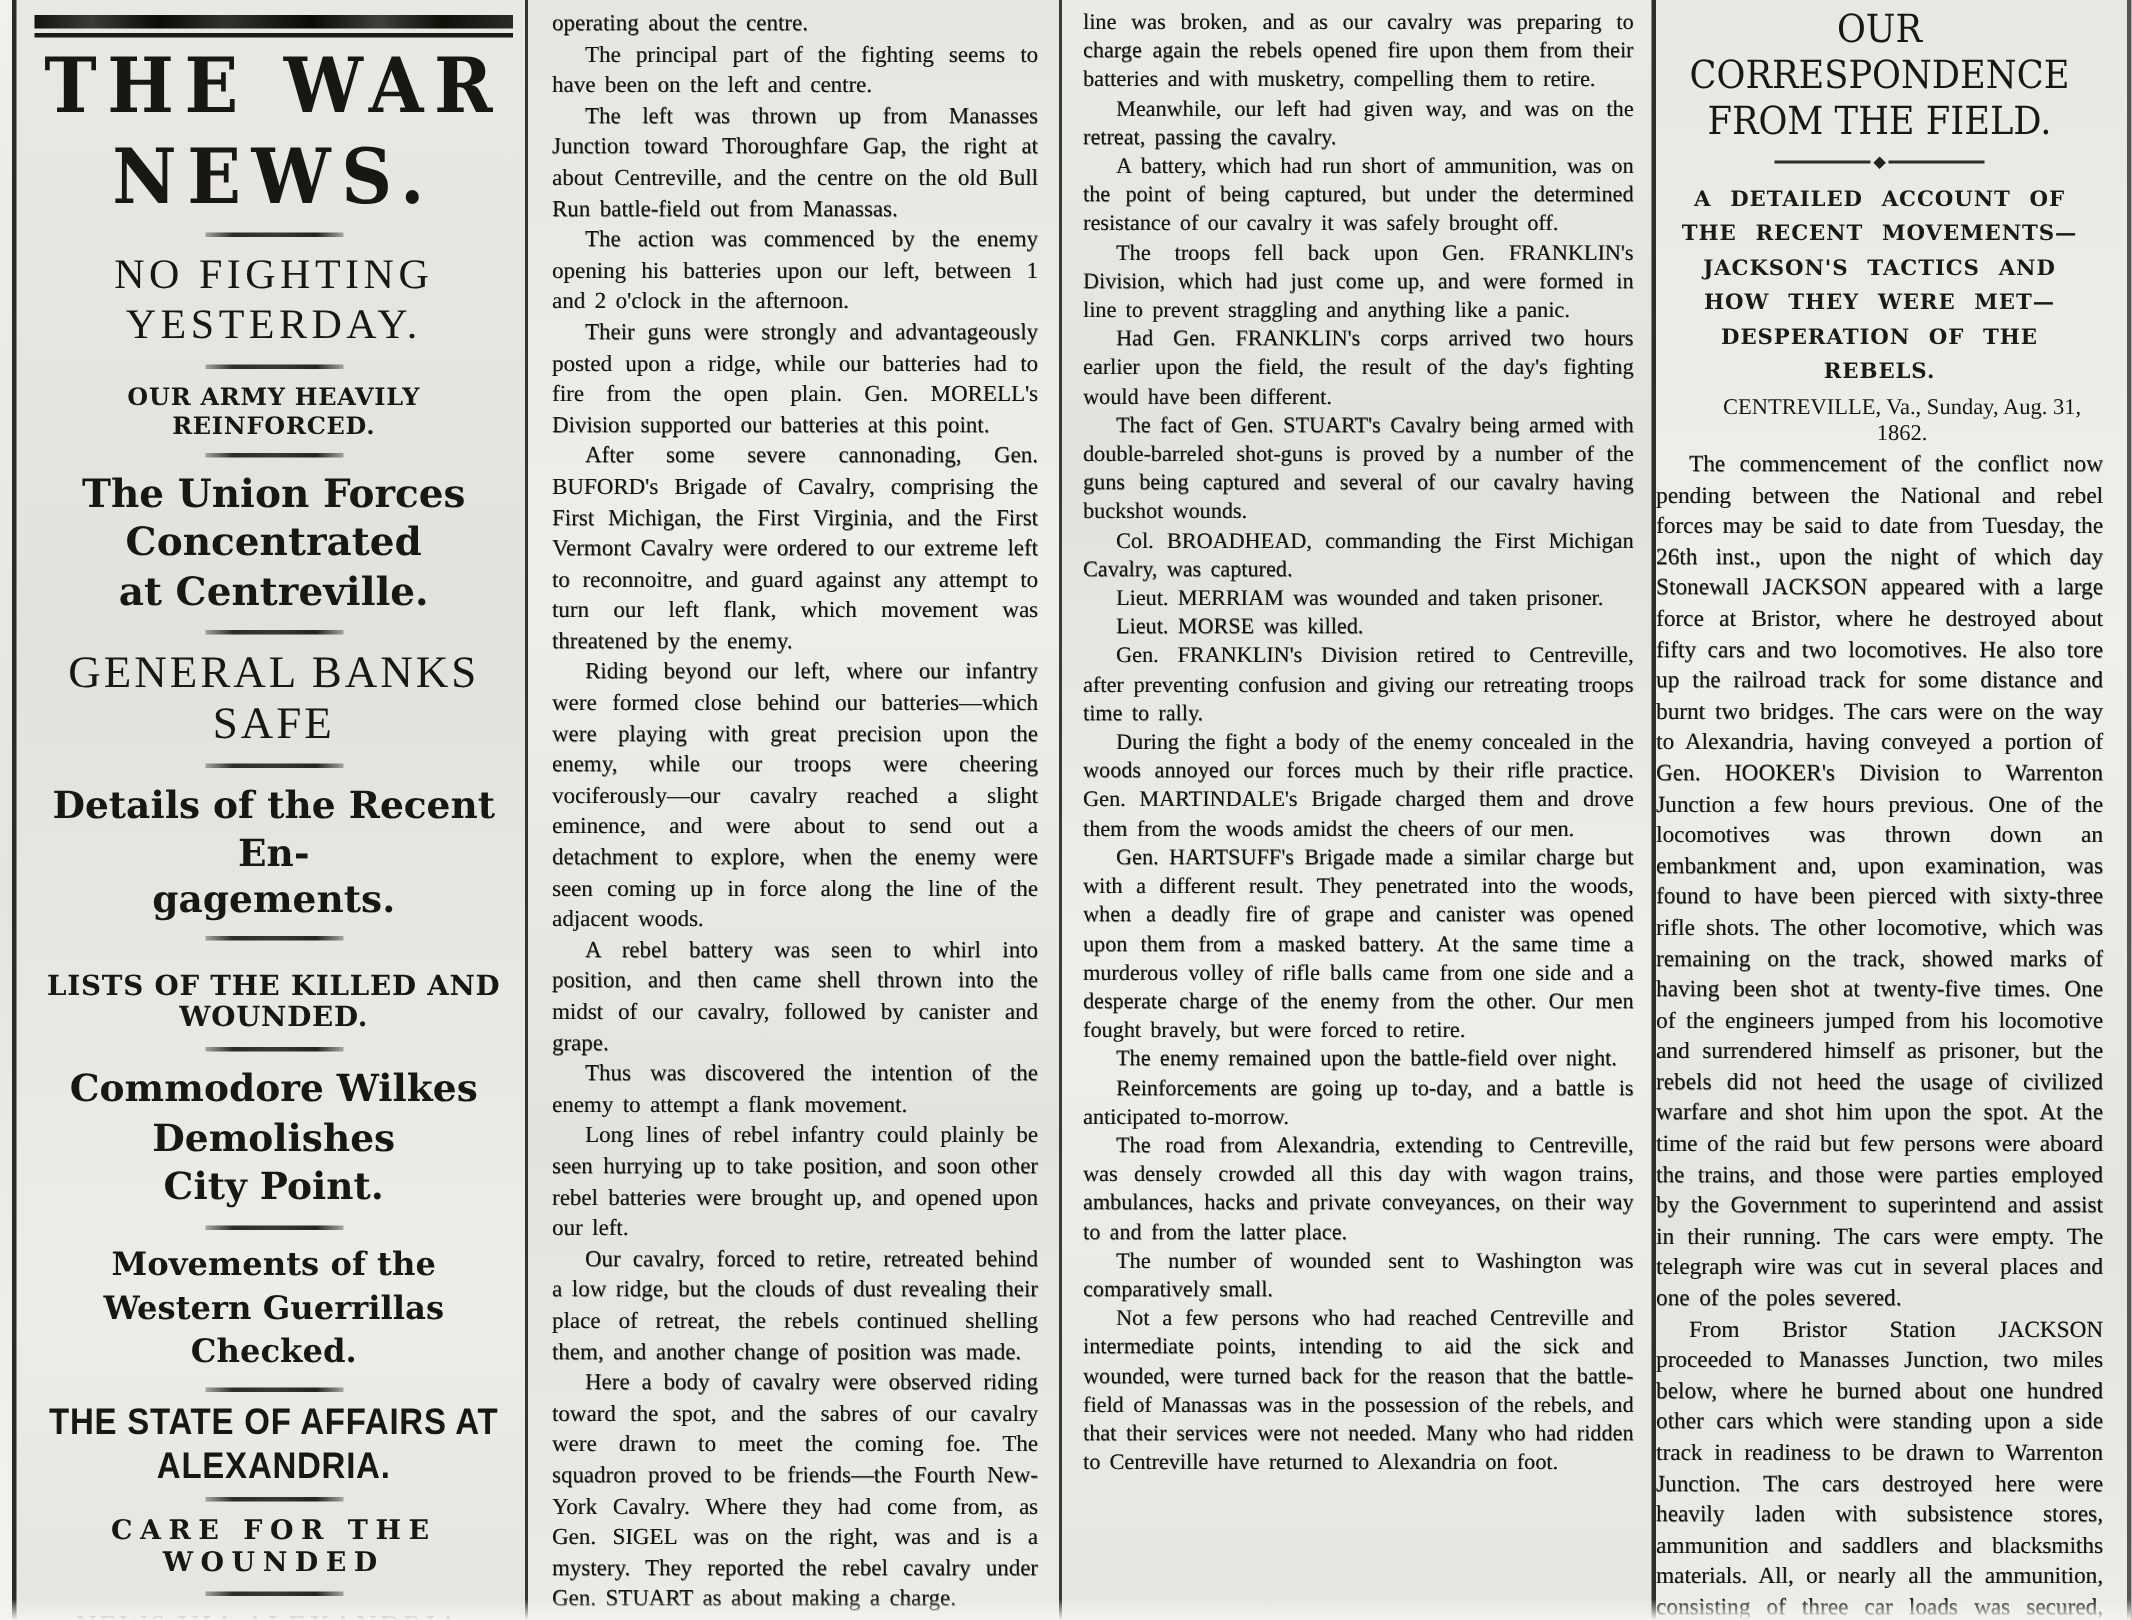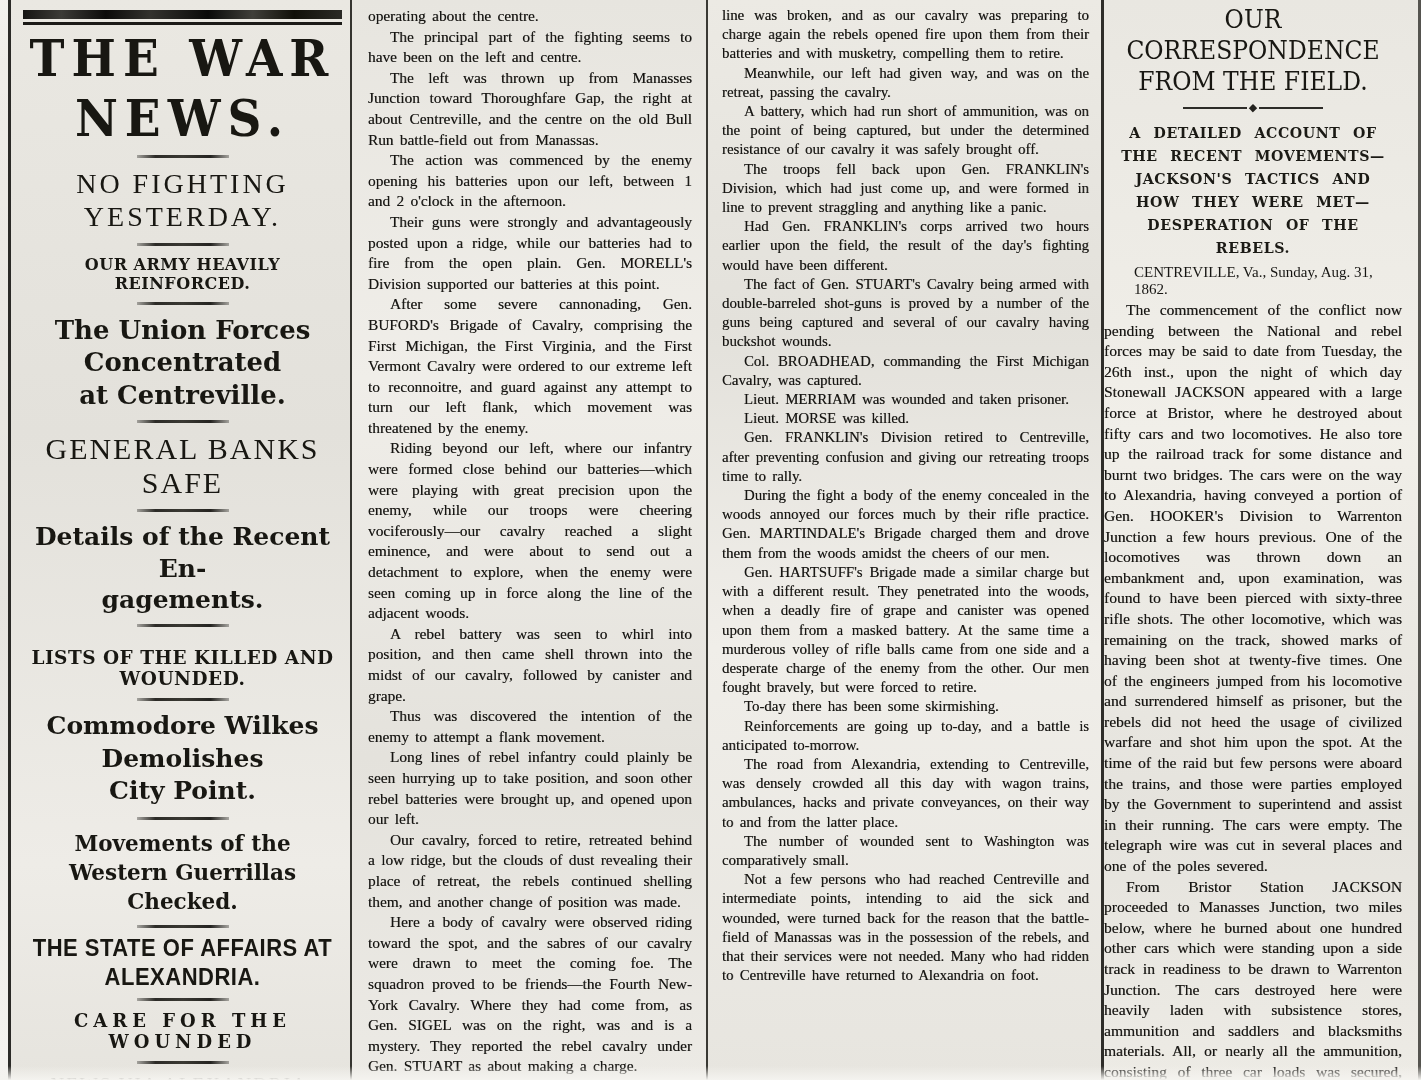--- a/index.html
+++ b/index.html
@@ -93,21 +93,21 @@
     transform:scaleY(1.1);color:#181712;
   }
   .c4-divider{display:flex;align-items:center;justify-content:center;margin:9px 0 8px;}
   .c4-divider .line{width:64px;height:2px;background:#2d2c28;}
   .c4-divider .gem{font-size:11px;margin:0 2px;color:#23221e;}
   .c4-subhead{
     text-align:center;font-family:"DejaVu Serif", serif;font-weight:bold;
     font-size:14.2px;line-height:23px;word-spacing:7px;letter-spacing:.6px;
     margin:2px 4px 0;color:#1b1a15;
   }
-  .c4-dateline{padding-left:30px;font-size:15px;margin:4px 0 2px;font-family:Liberation Serif, serif;}
+  .c4-dateline{text-align:center;padding-left:30px;font-size:15px;margin:4px 0 2px;font-family:Liberation Serif, serif;}
 </style>
 </head>
 <body>
 
 <div class="page">
 
   <div class="col col1">
     <div class="topband"></div>
     <div class="topband2"></div>
 
@@ -169,21 +169,21 @@
         <p>A battery, which had run short of ammunition, was on the point of being captured, but under the determined resistance of our cavalry it was safely brought off.</p>
         <p>The troops fell back upon Gen. FRANKLIN's Division, which had just come up, and were formed in line to prevent straggling and anything like a panic.</p>
         <p>Had Gen. FRANKLIN's corps arrived two hours earlier upon the field, the result of the day's fighting would have been different.</p>
         <p>The fact of Gen. STUART's Cavalry being armed with double-barreled shot-guns is proved by a number of the guns being captured and several of our cavalry having buckshot wounds.</p>
         <p>Col. BROADHEAD, commanding the First Michigan Cavalry, was captured.</p>
         <p>Lieut. MERRIAM was wounded and taken prisoner.</p>
         <p>Lieut. MORSE was killed.</p>
         <p>Gen. FRANKLIN's Division retired to Centreville, after preventing confusion and giving our retreating troops time to rally.</p>
         <p>During the fight a body of the enemy concealed in the woods annoyed our forces much by their rifle practice. Gen. MARTINDALE's Brigade charged them and drove them from the woods amidst the cheers of our men.</p>
         <p>Gen. HARTSUFF's Brigade made a similar charge but with a different result. They penetrated into the woods, when a deadly fire of grape and canister was opened upon them from a masked battery. At the same time a murderous volley of rifle balls came from one side and a desperate charge of the enemy from the other. Our men fought bravely, but were forced to retire.</p>
-        <p>To-day there has been some skirmishing.</p>
+        <p>The enemy remained upon the battle-field over night.</p>
         <p>Reinforcements are going up to-day, and a battle is anticipated to-morrow.</p>
         <p>The road from Alexandria, extending to Centreville, was densely crowded all this day with wagon trains, ambulances, hacks and private conveyances, on their way to and from the latter place.</p>
         <p>The number of wounded sent to Washington was comparatively small.</p>
         <p>Not a few persons who had reached Centreville and intermediate points, intending to aid the sick and wounded, were turned back for the reason that the battle-field of Manassas was in the possession of the rebels, and that their services were not needed. Many who had ridden to Centreville have returned to Alexandria on foot.</p>
       </div>
 
   </div>
 
   <div class="col col4">
     <h1 class="c4-head">OUR CORRESPONDENCE FROM THE FIELD.</h1>

